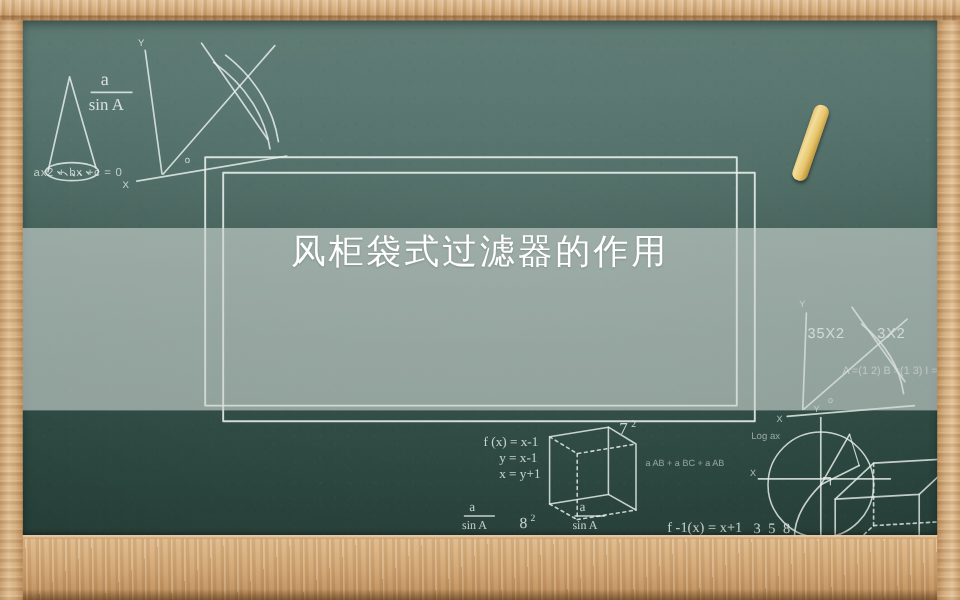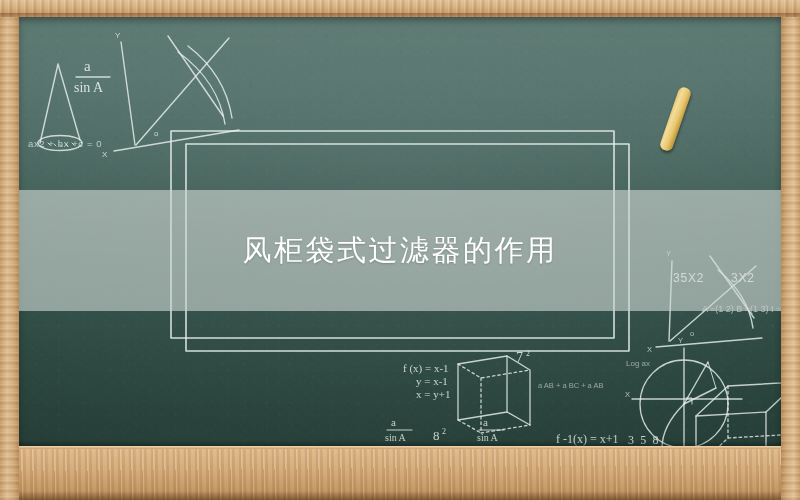--- a/index.html
+++ b/index.html
@@ -51,24 +51,24 @@
     position:absolute;inset:0;
     background:radial-gradient(120% 110% at 50% 42%, rgba(255,255,255,.055) 0%, rgba(255,255,255,0) 52%, rgba(0,0,0,.20) 100%);
   }
 
   
   .chalk{position:absolute;inset:0;width:100%;height:100%;}
   .chalk svg{position:absolute;left:0;top:0;}
 
   
   .band{
-    position:absolute;left:0;right:0;top:190px;height:121px;
+    position:absolute;left:0;right:0;top:190px;height:152px;
     background:rgba(206,214,210,.62);
     z-index:6;
-    display:flex;align-items:center;justify-content:center;
+    display:flex;justify-content:center;
   }
   .band-title{
     color:#ffffff;
     font-size:29px;
     letter-spacing:2.5px;
     font-weight:400;
     white-space:nowrap;
     text-shadow:0 1px 2px rgba(0,0,0,.18);
     font-family:"DejaVu Sans","Liberation Sans",sans-serif;
   }

